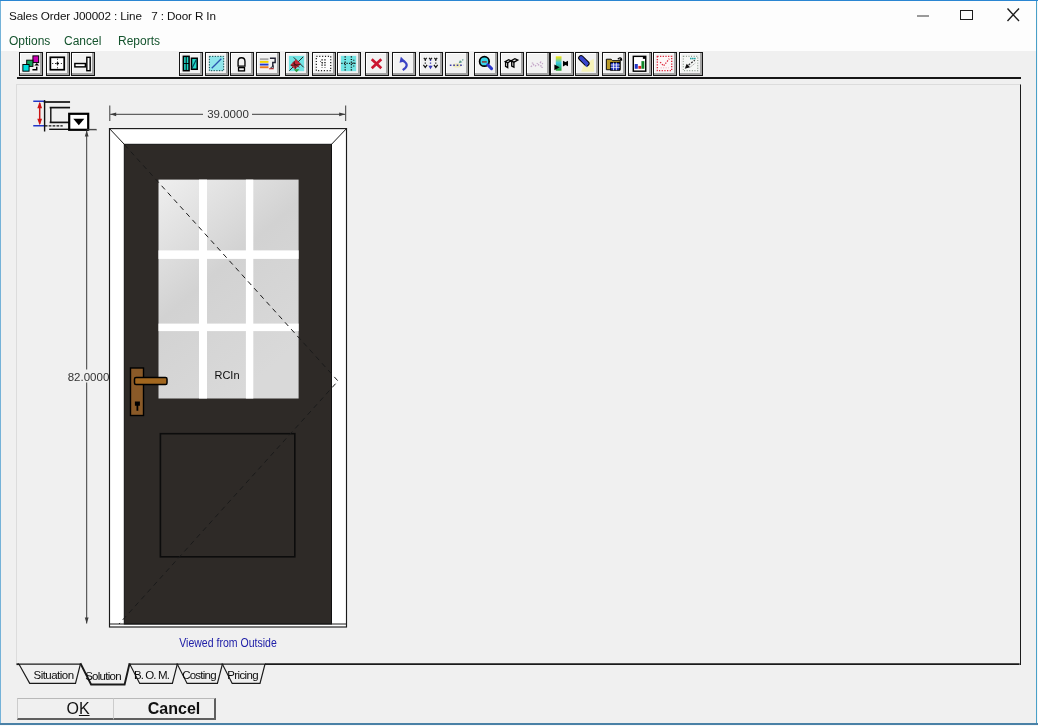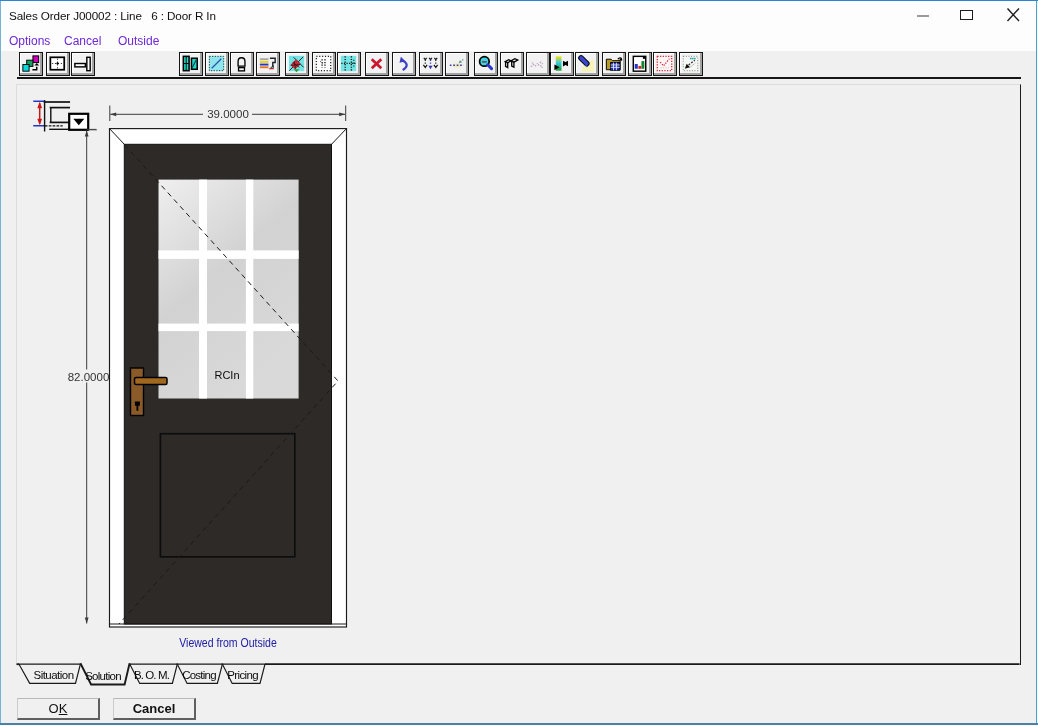--- a/index.html
+++ b/index.html
@@ -5,51 +5,51 @@
  font-family:"Liberation Sans",sans-serif;}
 .abs{position:absolute;}
 #topborder{left:0;top:0;width:1038px;height:1px;background:#2a86d2;}
 #lb{left:0;top:1px;width:1px;height:725px;background:#74b2d8;}
 #rb{left:1035.5px;top:1px;width:1.5px;height:725px;background:#49a0c8;}#rb2{left:1037px;top:1px;width:1px;height:725px;background:#f4f6f8;}
 #bb{left:0;top:723px;width:1038px;height:1.6px;background:#4a81a6;}#bb2{left:0;top:725px;width:1038px;height:1px;background:#f6f8fa;}
 #whitebar{left:1px;top:1px;width:1036px;height:50px;background:#fdfdfd;}
 #title{left:9px;top:8.5px;font-size:11.7px;letter-spacing:-0.12px;color:#111;white-space:pre;}
 #mini{left:917px;top:15px;width:12px;height:1.5px;background:#9a9a9a;}
 #maxi{left:960px;top:10px;width:10.8px;height:8px;border:1.4px solid #1c1c1c;}
-.menu{top:34px;font-size:12px;color:#6d28d9;}
+.menu{top:34px;font-size:12px;color:#14532d;}
 .tb{top:52px;width:22px;height:22px;background:#f2f2f2;border:1px solid #151515;
  box-shadow:inset -2px -2px 0 #a2a2a2,inset 1px 1px 0 #ffffff;}
 .tb svg{position:absolute;left:0;top:0;}
 #tbline{left:17px;top:77px;width:1004px;height:1.5px;background:#161616;}
 #mainarea{left:16px;top:84px;width:1003px;height:580px;background:#f0f0f0;
  border-top:1px solid #dcdcdc;border-left:1px solid #dcdcdc;border-right:1px solid #1c1c1c;}
 #ok,#cancel{top:698px;width:80px;height:19px;background:#f0f0f0;text-align:center;
- font-size:13px;color:#111;line-height:19px;
+ font-size:16px;color:#111;line-height:19px;
  border-top:1px solid #b9b9b9;border-left:1px solid #cccccc;
- border-right:2px solid #5f5f5f;border-bottom:2px solid #5f5f5f;}
+ border-right:2px solid #5f5f5f;border-bottom:2px solid #5f5f5f;padding-left:20px;}
 #ok{left:17px;}#cancel{left:113px;font-weight:bold;}
 #ovl{left:0;top:0;}
 </style></head>
 <body>
 <div class="abs" id="whitebar"></div>
 <div class="abs" id="topborder"></div>
 <div class="abs" id="lb"></div>
 <div class="abs" id="rb"></div>
 <div class="abs" id="rb2"></div>
 <div class="abs" id="bb"></div>
 <div class="abs" id="bb2"></div>
-<div class="abs" id="title">Sales Order J00002 : Line   6 : Door R In</div>
+<div class="abs" id="title">Sales Order J00002 : Line   7 : Door R In</div>
 <div class="abs" id="mini"></div>
 <div class="abs" id="maxi"></div>
 <svg class="abs" style="left:1006px;top:7px" width="16" height="17">
     <path d="M1.5 1.5 L13 14 M13 1.5 L1.5 14" stroke="#1c1c1c" stroke-width="1.4" fill="none"></path>
   </svg>
 <div class="abs menu" style="left:9px">Options</div>
 <div class="abs menu" style="left:64px">Cancel</div>
-<div class="abs menu" style="left:118px">Outside</div>
+<div class="abs menu" style="left:118px">Reports</div>
 <div class="abs" id="mainarea"></div>
 <div class="abs" id="tbline"></div>
 <div class="abs tb" style="left:19px">
     <svg width="22" height="22" viewBox="1 1 23 23">
       <rect x="14.5" y="4" width="6" height="7" fill="#cc00b4" stroke="#000"></rect>
       <rect x="8" y="8.5" width="6.5" height="6.5" fill="#13a05e" stroke="#000"></rect>
       <rect x="4" y="13" width="6.5" height="7" fill="#00dcdc" stroke="#000"></rect>
       <path d="M14 18.5 h4.5 v-3" stroke="#000" stroke-width="1.5" fill="none"></path>
       <path d="M16 14 l2.5 -2.5 2.5 2.5 z" fill="#000"></path>
     </svg>

